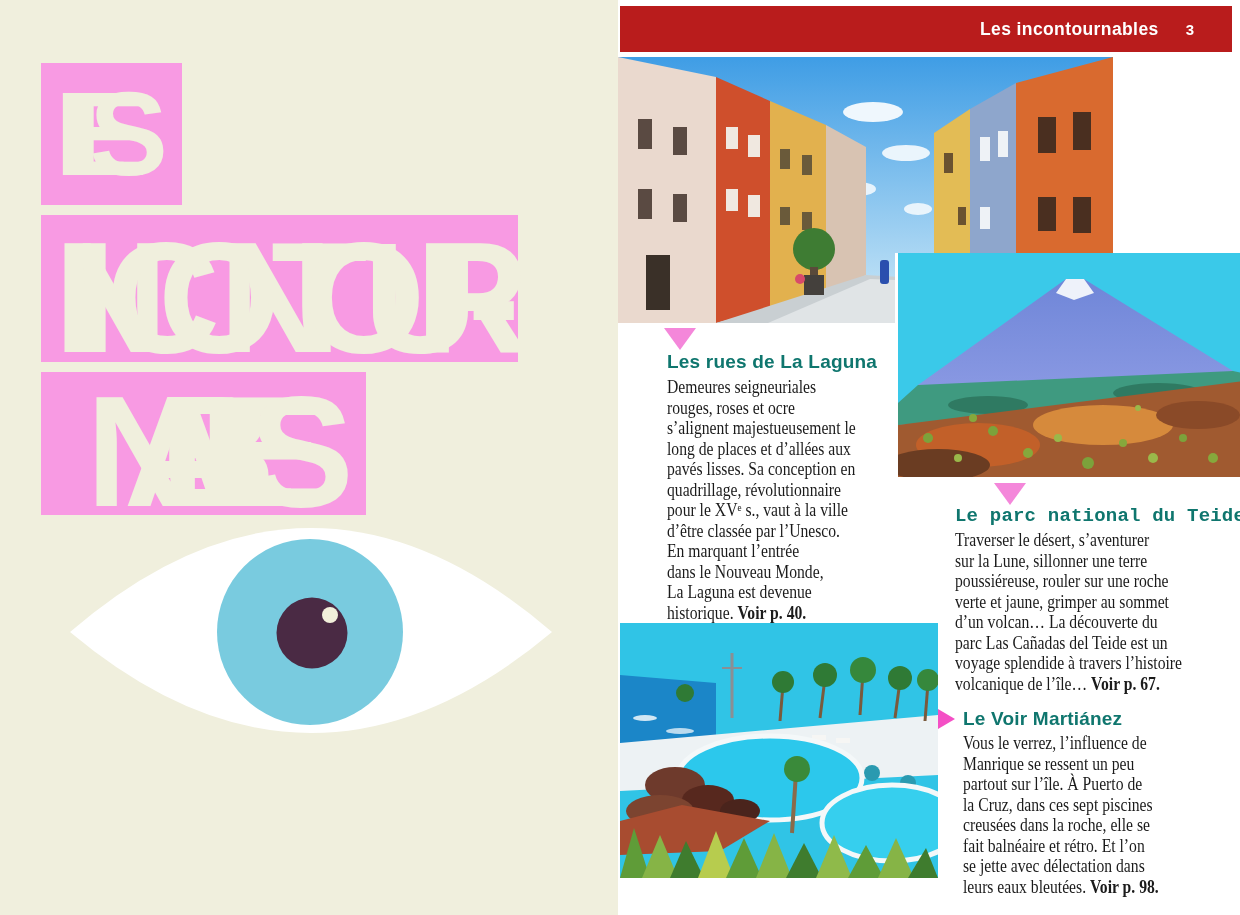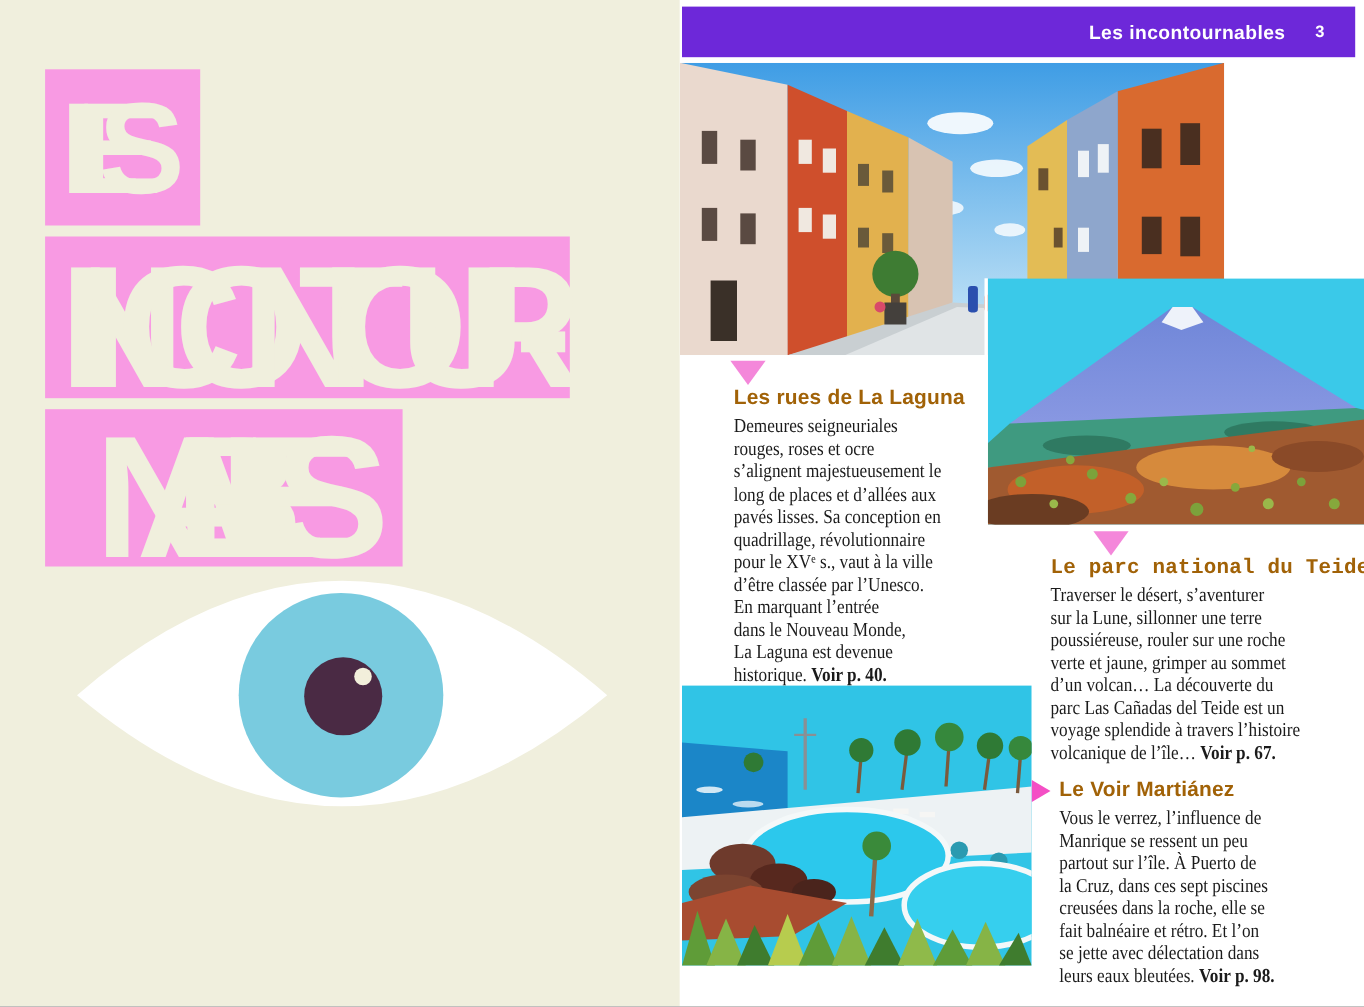--- a/index.html
+++ b/index.html
@@ -14,43 +14,43 @@
   .tb2{left:41px;top:215px;width:477px;height:147px;}
   .tb3{left:41px;top:372px;width:292px;height:143px;padding-left:33px;}
   .title-block svg{display:block;width:100%;height:100%;overflow:visible;}
   .title-block text{
     font-family:"Liberation Sans",sans-serif;font-weight:bold;fill:#f0efdd;
   }
   .eye{position:absolute;left:68px;top:527px;width:484px;height:208px;}
   
   .right-page{position:absolute;left:618px;top:0;width:622px;height:915px;background:#ffffff;}
   .topbar{
-    position:absolute;left:620px;top:6px;width:612px;height:46px;background:#6d28d9;
-    display:flex;align-items:center;justify-content:flex-end;padding-right:28px;box-sizing:border-box;
+    position:absolute;left:620px;top:6px;width:612px;height:46px;background:#b91c1c;
+    display:flex;align-items:center;justify-content:flex-end;padding-right:38px;box-sizing:border-box;
   }
   .topbar .bar-label{color:#ffffff;font-size:17.5px;font-weight:bold;letter-spacing:.4px;}
   .topbar .bar-page{color:#ffffff;font-size:15px;font-weight:bold;margin-left:27px;}
   .photo{position:absolute;overflow:hidden;}
   .photo svg{display:block;width:100%;height:100%;}
   .ph-street{left:618px;top:57px;width:495px;height:266px;}
   .ph-teide{left:895px;top:253px;width:345px;height:224px;border-left:3px solid #fff;box-sizing:content-box;}
   .ph-pools{left:620px;top:623px;width:318px;height:255px;}
   
   .tri-down{position:absolute;width:0;height:0;
     border-left:16px solid transparent;border-right:16px solid transparent;
     border-top:22px solid #f487da;}
   .tri-right{position:absolute;width:0;height:0;
     border-top:10px solid transparent;border-bottom:10px solid transparent;
     border-left:17px solid #f44fc5;}
   .m1{left:664px;top:328px;}
   .m2{left:994px;top:483px;}
   .m3{left:938px;top:709px;}
   
   .sec-title{
-    position:absolute;color:#a16207;font-size:19px;font-weight:bold;
+    position:absolute;color:#0f766e;font-size:19px;font-weight:bold;
     white-space:pre;letter-spacing:.2px;
   }
   .t1{left:667px;top:351px;}
   .t2{left:955px;top:505px;font-family:Liberation Mono, monospace;}
   .t3{left:963px;top:708px;}
   .sec-body{
     position:absolute;font-family:"Liberation Serif",serif;font-size:18px;line-height:20.5px;
     color:#1b1b1b;white-space:pre;transform:scaleX(0.87);transform-origin:0 0;
   }
   .b1{left:667px;top:377px;}

